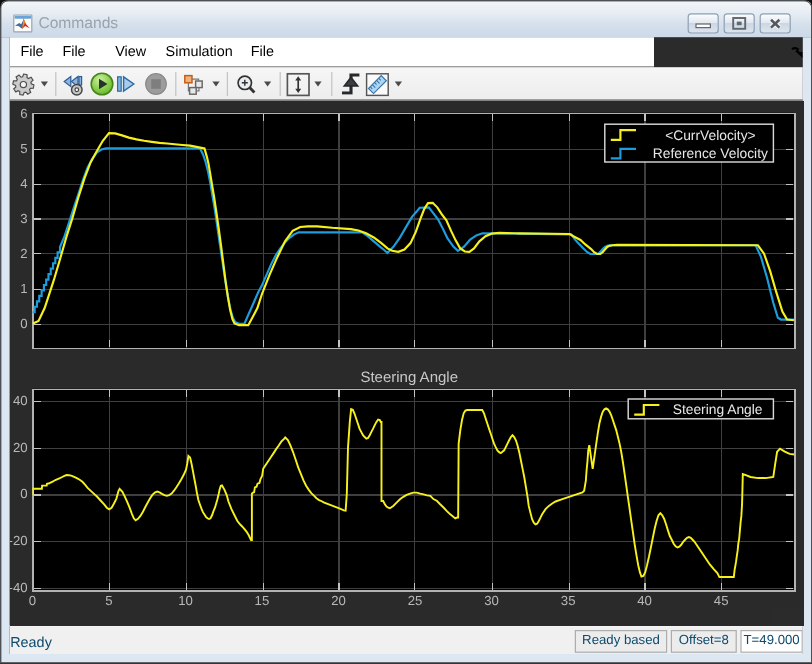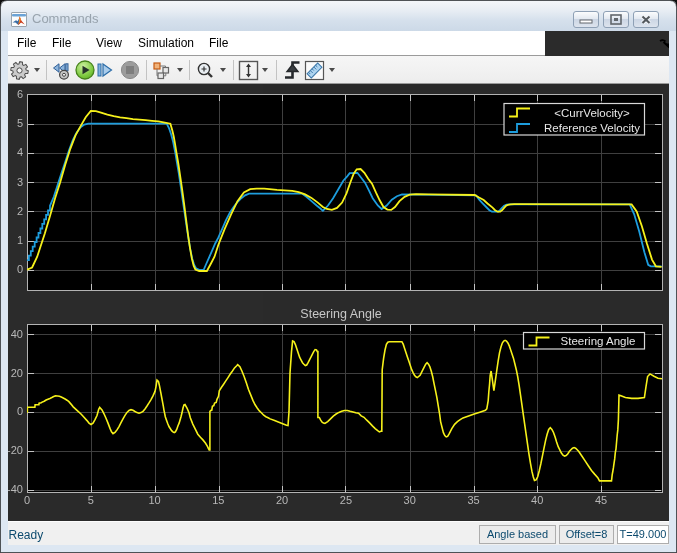--- a/index.html
+++ b/index.html
@@ -271,20 +271,20 @@
 <text x="592" y="131.5" text-anchor="middle">Reference Velocity</text>
 </g>
 
 <rect x="523.5" y="332.5" width="121" height="16.5" fill="#000" stroke="#d9d9d9" stroke-width="1.2"></rect>
 <polyline points="528.5,345.5 536.5,345.5 536.5,337.5 549.5,337.5" fill="none" stroke="#f7f21b" stroke-width="1.8"></polyline>
 <text x="598" y="345" text-anchor="middle" font-family="Liberation Sans, sans-serif" font-size="11.5" fill="#e8e8e8" opacity="0.999">Steering Angle</text>
 </g>
 </svg>
 <div id="status">
  <span style="position:absolute;left:0.5px;top:6px">Ready</span>
- <span class="sbox" style="left:471px;width:77px">Angle based</span>
+ <span class="sbox" style="left:471px;width:77px">Ready based</span>
  <span class="sbox" style="left:551px;width:55px">Offset=8</span>
  <span class="sbox" style="left:609px;width:52px;background:#fff">T=49.000</span>
 </div>
 <div id="bleft"></div>
     <div id="bright"></div>
     <div id="bbot"></div>
 <div id="frame"></div>
 </div>
 </body></html>

